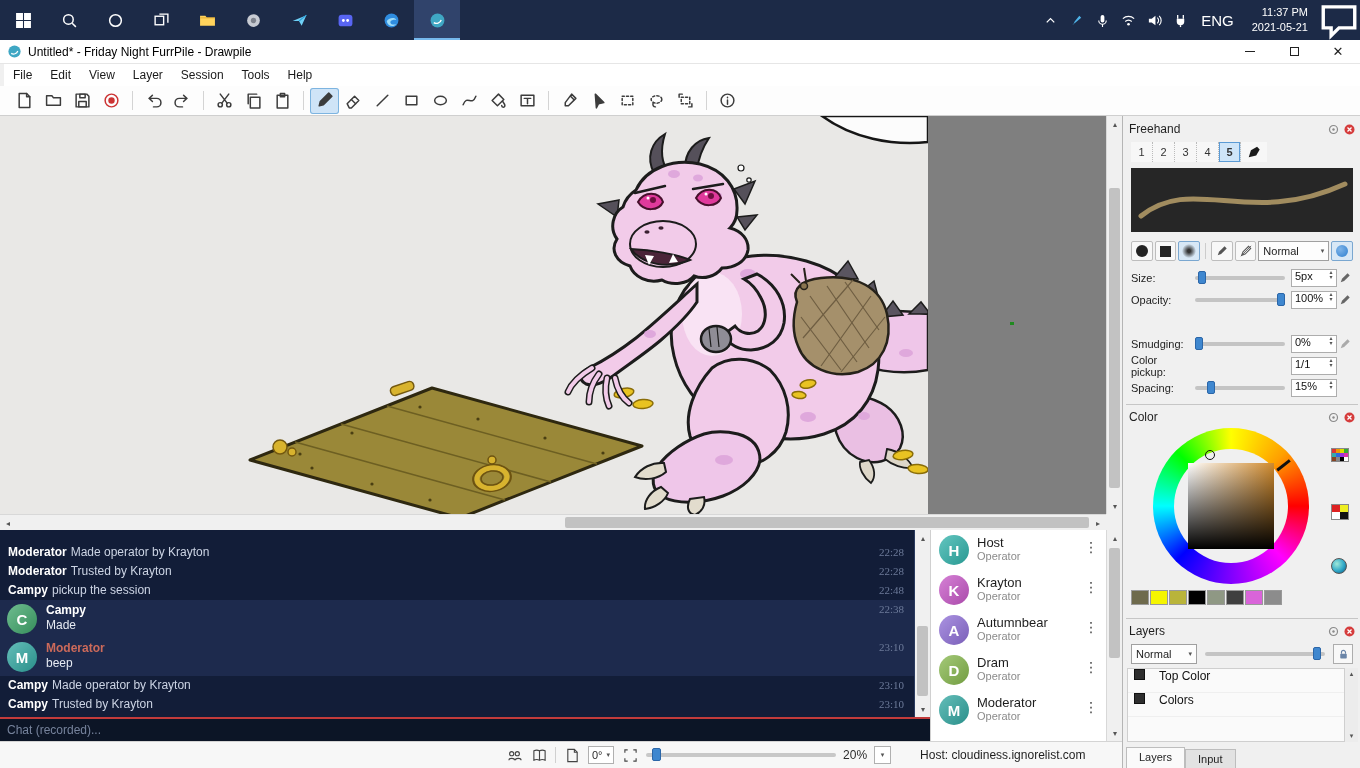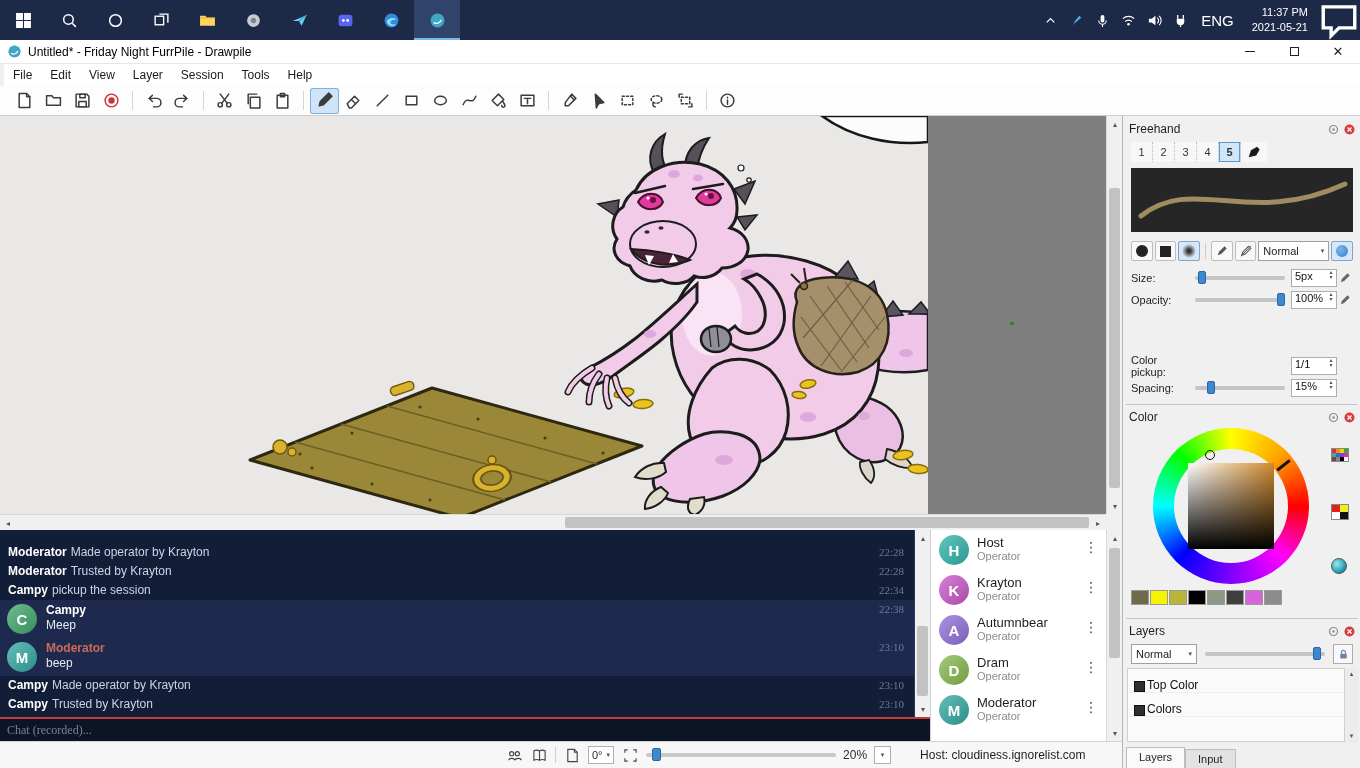--- a/index.html
+++ b/index.html
@@ -61,21 +61,21 @@
   .cname { font-weight:bold; color:#fff; }
   .ctext { margin-left:4px; }
   .crow.usr { background:#1d2a4d; min-height:38px; padding:3px 70px 3px 46px; }
   .cavatar { position:absolute; left:7px; top:4px; width:30px; height:30px; border-radius:50%; color:#fff; display:flex; align-items:center; justify-content:center; font-size:15px; font-weight:bold; }
   .cname2 { font-weight:bold; font-size:12px; color:#fff; }
   .cmsg { color:#e6eaf2; margin-top:1px; }
   .chat-vscroll { left:914px; top:530px; width:16px; height:187px; border-left:1px solid #2a3a5e; }
   .chat-vscroll .thumb { position:absolute; left:2px; width:11px; top:96px; height:70px; background:#c2c2c2; border-radius:2px; }
   .chat-redline { position:absolute; left:0; top:717px; width:930px; height:2px; background:#c23b3b; }
   .chat-inputbar { position:absolute; left:0; top:719px; width:930px; height:22px; background:#0c1526; }
-  .chat-inputbar input { width:100%; height:100%; background:transparent; border:none; outline:none; color:#dfe5f0; font-size:12px; padding:0 7px; font-family:Liberation Serif, serif; }
+  .chat-inputbar input { width:100%; height:100%; background:transparent; border:none; outline:none; color:#dfe5f0; font-size:12px; padding:0 7px; font-family:Liberation Sans, sans-serif; }
   .chat-inputbar input::placeholder { color:#76839c; }
 
   
   .userlist { position:absolute; left:930px; top:530px; width:176px; height:211px; background:#fff; border-left:1px solid #d0d0d0; overflow:hidden; }
   .urow { position:relative; height:40px; padding:5px 0 0 46px; }
   .uavatar { position:absolute; left:8px; top:5px; width:30px; height:30px; border-radius:50%; color:#fff; display:flex; align-items:center; justify-content:center; font-size:15px; font-weight:bold; }
   .uname { font-size:13px; color:#1d1d1d; }
   .urole { font-size:11px; color:#8b8b8b; }
   .ukebab { position:absolute; right:8px; top:9px; color:#444; font-size:14px; }
   .ul-vscroll { left:1106px; top:530px; width:16px; height:211px; border-left:1px solid #d8d8d8; }
@@ -148,21 +148,21 @@
   .swatch { width:18px; height:15px; border:1px solid #999; }
 
   
   .lay-controls { position:absolute; left:8px; top:528px; width:222px; height:20px; display:flex; align-items:center; }
   .modesel.layer { width:66px; }
   .lay-slider { position:relative; flex:1; height:4px; background:#c4c4c4; margin:0 8px; border-radius:2px; }
   .lay-slider .handle { position:absolute; top:-5px; left:calc(97% - 8px); width:8px; height:13px; background:#3f87cf; border:1px solid #2b66a8; border-radius:2px; }
   .lockbtn { width:20px; height:20px; border:1px solid #adadad; background:#f8f8f8; display:flex; align-items:center; justify-content:center; }
   .lockbtn svg { width:13px; height:13px; }
   .lay-list { position:absolute; left:4px; top:552px; width:218px; height:74px; background:#fafafa; border:1px solid #cfcfcf; }
-  .lrow { height:24px; display:flex; align-items:flex-end; padding-left:6px; gap:2px; border-bottom:1px solid #efefef; }
+  .lrow { height:24px; display:flex; align-items:flex-start; padding-left:6px; gap:14px; border-bottom:1px solid #efefef; }
   .lvis { width:11px; height:11px; background:#2e2e2e; border:1px solid #111; }
   .lname { font-size:12px; color:#111; }
   .lay-vscroll { position:absolute; left:222px; top:552px; width:13px; height:74px; background:#ececec; }
   .lay-vscroll .arrow { position:absolute; left:0; width:13px; height:12px; display:flex; align-items:center; justify-content:center; font-size:7px; color:#555; }
 
   .dtabs { position:absolute; left:3px; top:631px; display:flex; align-items:flex-end; height:21px; }
   .dtab { font-size:11px; color:#222; padding:3px 12px; border:1px solid #bdbdbd; border-bottom:none; background:#e2e2e2; }
   .dtab.active { background:#fafafa; height:21px; }
 
   .avatar-grad { background-image:linear-gradient(135deg, rgba(255,255,255,.25), rgba(0,0,0,.15)); }
@@ -597,28 +597,28 @@
 
   <div class="chat">
     <div class="chat-msgs">
       <div class="crow sys">
         <span class="cname">Moderator</span><span class="ctext">Made operator by Krayton</span><span class="time">22:28</span>
       </div>
       <div class="crow sys">
         <span class="cname">Moderator</span><span class="ctext">Trusted by Krayton</span><span class="time">22:28</span>
       </div>
       <div class="crow sys">
-        <span class="cname">Campy</span><span class="ctext">pickup the session</span><span class="time">22:34</span>
+        <span class="cname">Campy</span><span class="ctext">pickup the session</span><span class="time">22:48</span>
       </div>
       <div class="crow usr">
         <div class="cavatar avatar-grad" style="background-color: rgb(63, 167, 107);">
             <span>C</span>
           </div>
         <div class="cname2" style="color: rgb(255, 255, 255);">Campy</div>
-        <div class="cmsg">Meep</div>
+        <div class="cmsg">Made</div>
         <span class="time">22:38</span>
       </div>
       <div class="crow usr">
         <div class="cavatar avatar-grad" style="background-color: rgb(49, 168, 162);">
             <span>M</span>
           </div>
         <div class="cname2" style="color: rgb(204, 106, 90);">Moderator</div>
         <div class="cmsg">beep</div>
         <span class="time">23:10</span>
       </div>
@@ -823,20 +823,38 @@
       <div class="spin">
           <span class="val">100%</span>
           <span class="arrows">
             <span>▴</span>
             <span>▾</span>
           </span>
         </div>
       <div class="prowicon">
           <svg viewBox="0 0 14 14">
             <path d="M2 12l1.5-4L10 1.5 12.5 4 6 10.5 2 12z" fill="#666"></path>
+          </svg>
+        </div>
+    </div>
+    <div class="brow" style="top:218px;">
+      <span class="blabel">Smudging:</span>
+      <div class="bslider">
+          <div class="handle" style="left:0;"></div>
+        </div>
+      <div class="spin">
+          <span class="val">0%</span>
+          <span class="arrows">
+            <span>▴</span>
+            <span>▾</span>
+          </span>
+        </div>
+      <div class="prowicon">
+          <svg viewBox="0 0 14 14">
+            <path d="M2 12l1.5-4L10 1.5 12.5 4 6 10.5 2 12z" fill="#aaa"></path>
           </svg>
         </div>
     </div>
     <div class="brow" style="top:240px;">
       <span class="blabel">Color pickup:</span>
       <div class="bslider-empty"></div>
       <div class="spin">
           <span class="val">1/1</span>
           <span class="arrows">
             <span>▴</span>

